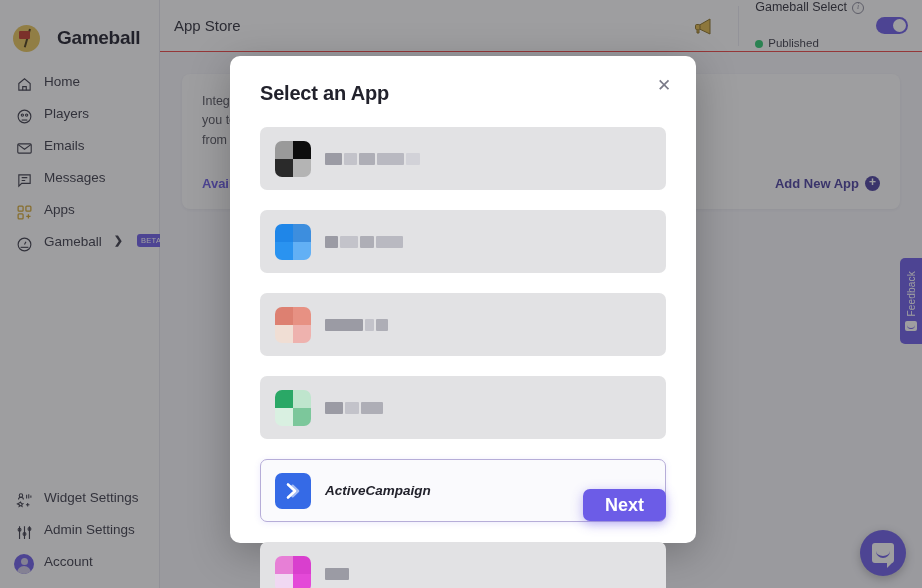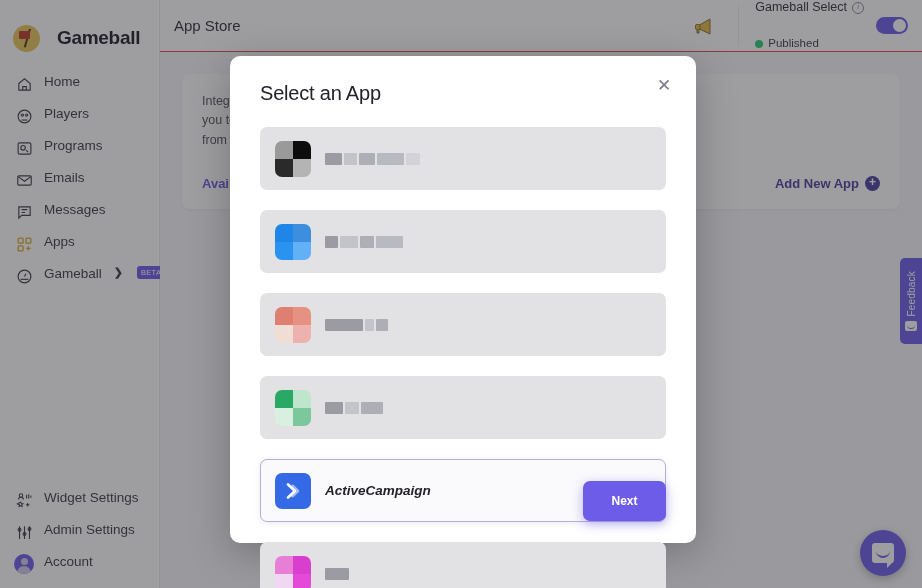--- a/index.html
+++ b/index.html
@@ -90,21 +90,21 @@
   .plus-ico { width:15px;height:15px;border-radius:50%;background:#4a3f9e;color:#fff;font-size:12px;line-height:13px;text-align:center;font-weight:bold;}
 
   
   .scrim { position: absolute; inset: 0; background: rgba(40,40,45,.45); }
   .modal {
     position: absolute; left: 230px; top: 56px; width: 466px; height: 487px;
     background: #fff; border-radius: 10px;
     box-shadow: 0 10px 40px rgba(0,0,0,.25);
     padding: 26px 30px 0 30px;
   }
-  .modal-title { font-size: 20px; color: #22222c; font-weight: normal; letter-spacing: -.2px;}
+  .modal-title { font-size: 20px; color: #22222c; font-weight: bold; letter-spacing: -.2px;}
   .modal-close {
     position: absolute; right: 22px; top: 20px; width: 20px; height: 20px;
     color: #7a7a88; font-size: 17px; line-height: 20px; text-align: center; cursor: pointer;
   }
   .app-grid {
     margin-top: 22px; display: grid; grid-template-columns: 1fr;
     gap: 20px 20px;
     font-style: italic;
   }
   .app-card {
@@ -119,22 +119,22 @@
   .app-label { font-size: 13.5px; font-weight: bold; color: #22222c; }
 
   
   .mos { position:absolute; }
   
   .name-blur { height: 12px; border-radius: 2px; display:flex; gap:2px; align-items:center;}
   .name-blur i { display:block; height:12px; border-radius:1px;}
 
   .modal-footer { position: absolute; left:0; right:0; bottom: 22px; padding: 0 30px; display:flex; }
   .next-btn {
-    margin-left:auto; width: 83px; height: 40px; border-radius: 7px;
-    background: #6c5ce7; color: #fff; font-size: 12px; font-weight: bold;
+    margin-left:auto; width: 83px; height: 32px; border-radius: 7px;
+    background: #6c5ce7; color: #fff; font-size: 18px; font-weight: bold;
     display:flex; align-items:center; justify-content:center; cursor:pointer;
     box-shadow: 0 3px 12px rgba(108,92,231,.45);
   }
 
   
   .feedback {
     position: absolute; right: 0; top: 258px; width: 22px; height: 86px;
     background: #6c5ce7; border-radius: 5px 0 0 5px;
     color: #fff; font-size: 10px; cursor: pointer;
     display: flex; flex-direction: column; align-items: center; justify-content: center; gap: 4px;
@@ -181,30 +181,20 @@
       <div class="nav-item">
         <span class="nav-ico">
             <svg width="17" height="17" viewBox="0 0 24 24" fill="none" stroke="#3b3b48" stroke-width="1.6">
               <circle cx="12" cy="12" r="9"></circle>
               <circle cx="9" cy="10" r="1.6"></circle>
               <circle cx="15" cy="10" r="1.6"></circle>
               <path d="M8 17h8"></path>
             </svg>
           </span>
         <span>Players</span>
-      </div>
-      <div class="nav-item">
-        <span class="nav-ico">
-            <svg width="17" height="17" viewBox="0 0 24 24" fill="none" stroke="#3b3b48" stroke-width="1.6">
-              <rect x="3" y="4" width="18" height="16" rx="2"></rect>
-              <circle cx="10" cy="11" r="3.2"></circle>
-              <path d="M14.5 14.5 17 17"></path>
-            </svg>
-          </span>
-        <span>Programs</span>
       </div>
       <div class="nav-item">
         <span class="nav-ico">
             <svg width="17" height="17" viewBox="0 0 24 24" fill="none" stroke="#3b3b48" stroke-width="1.6">
               <rect x="2.5" y="5.5" width="19" height="13" rx="1.5"></rect>
               <path d="M3 6.5 12 13l9-6.5"></path>
             </svg>
           </span>
         <span>Emails</span>
       </div>

